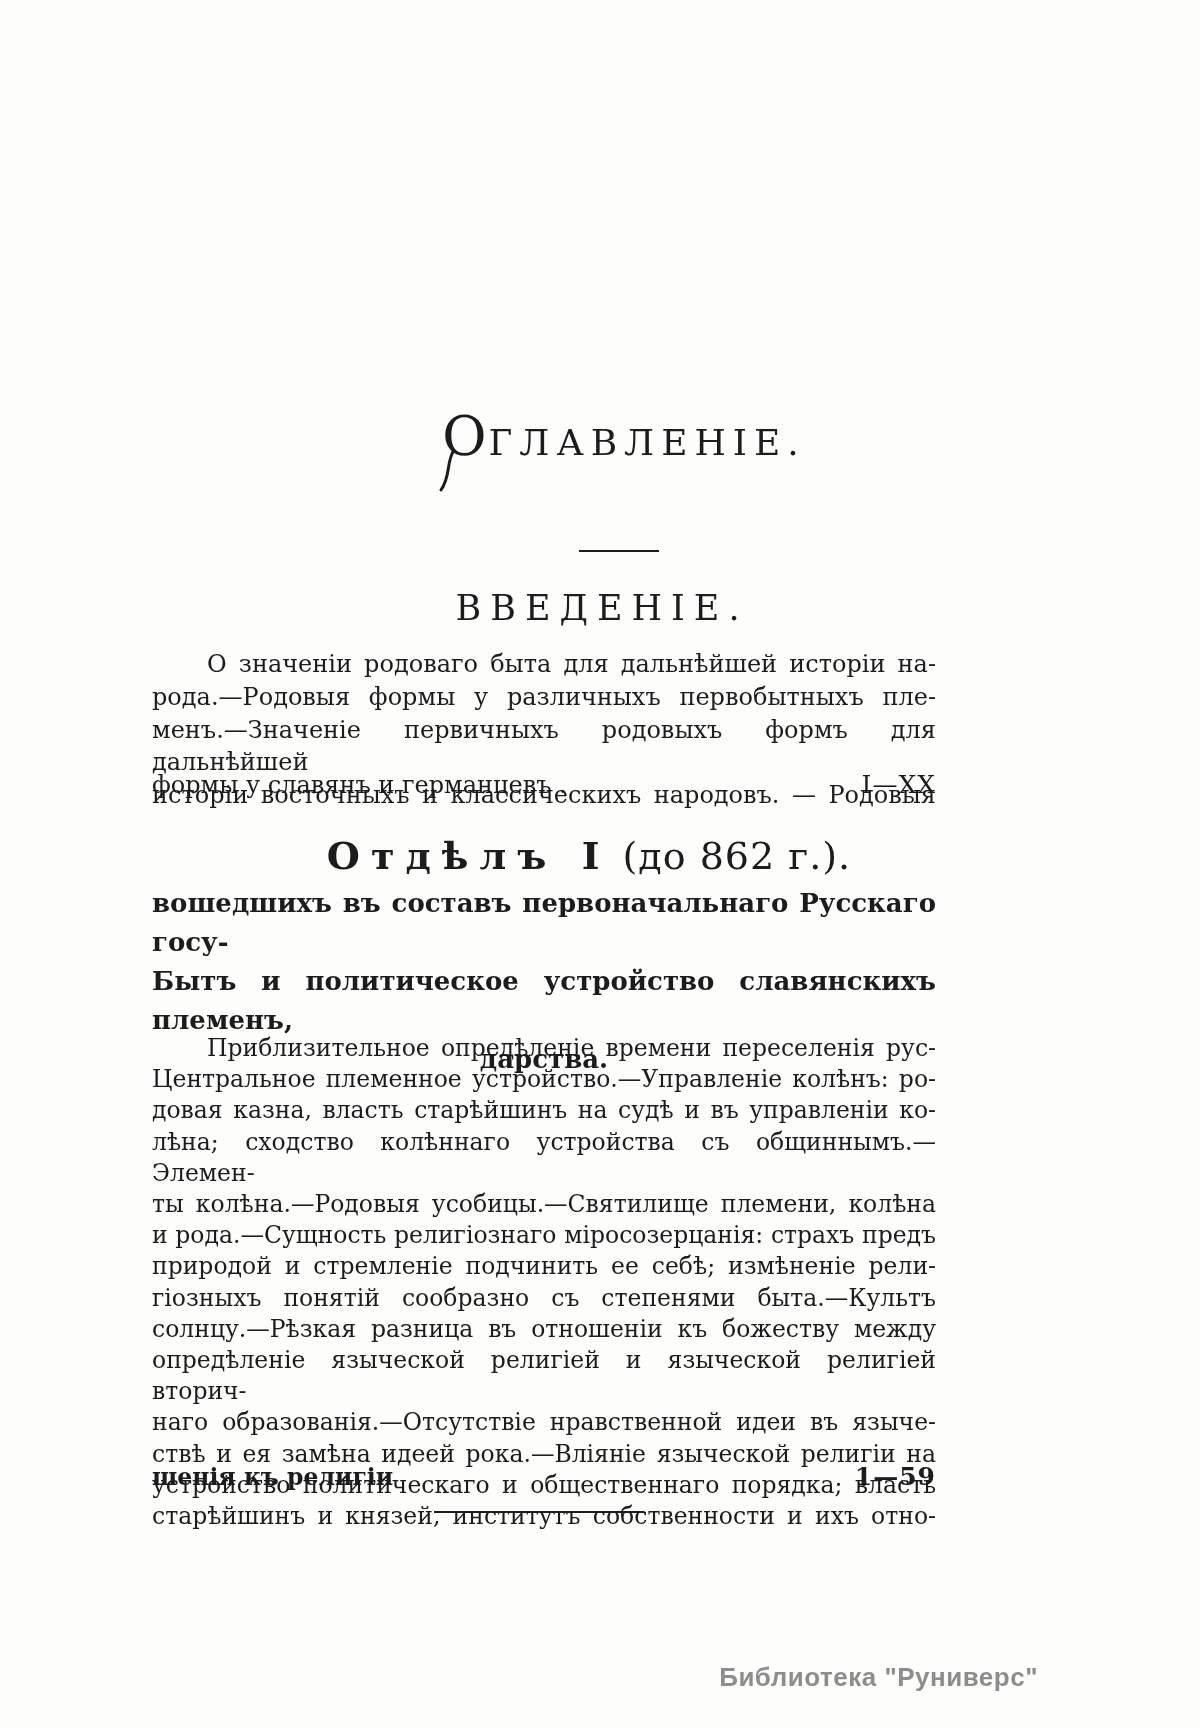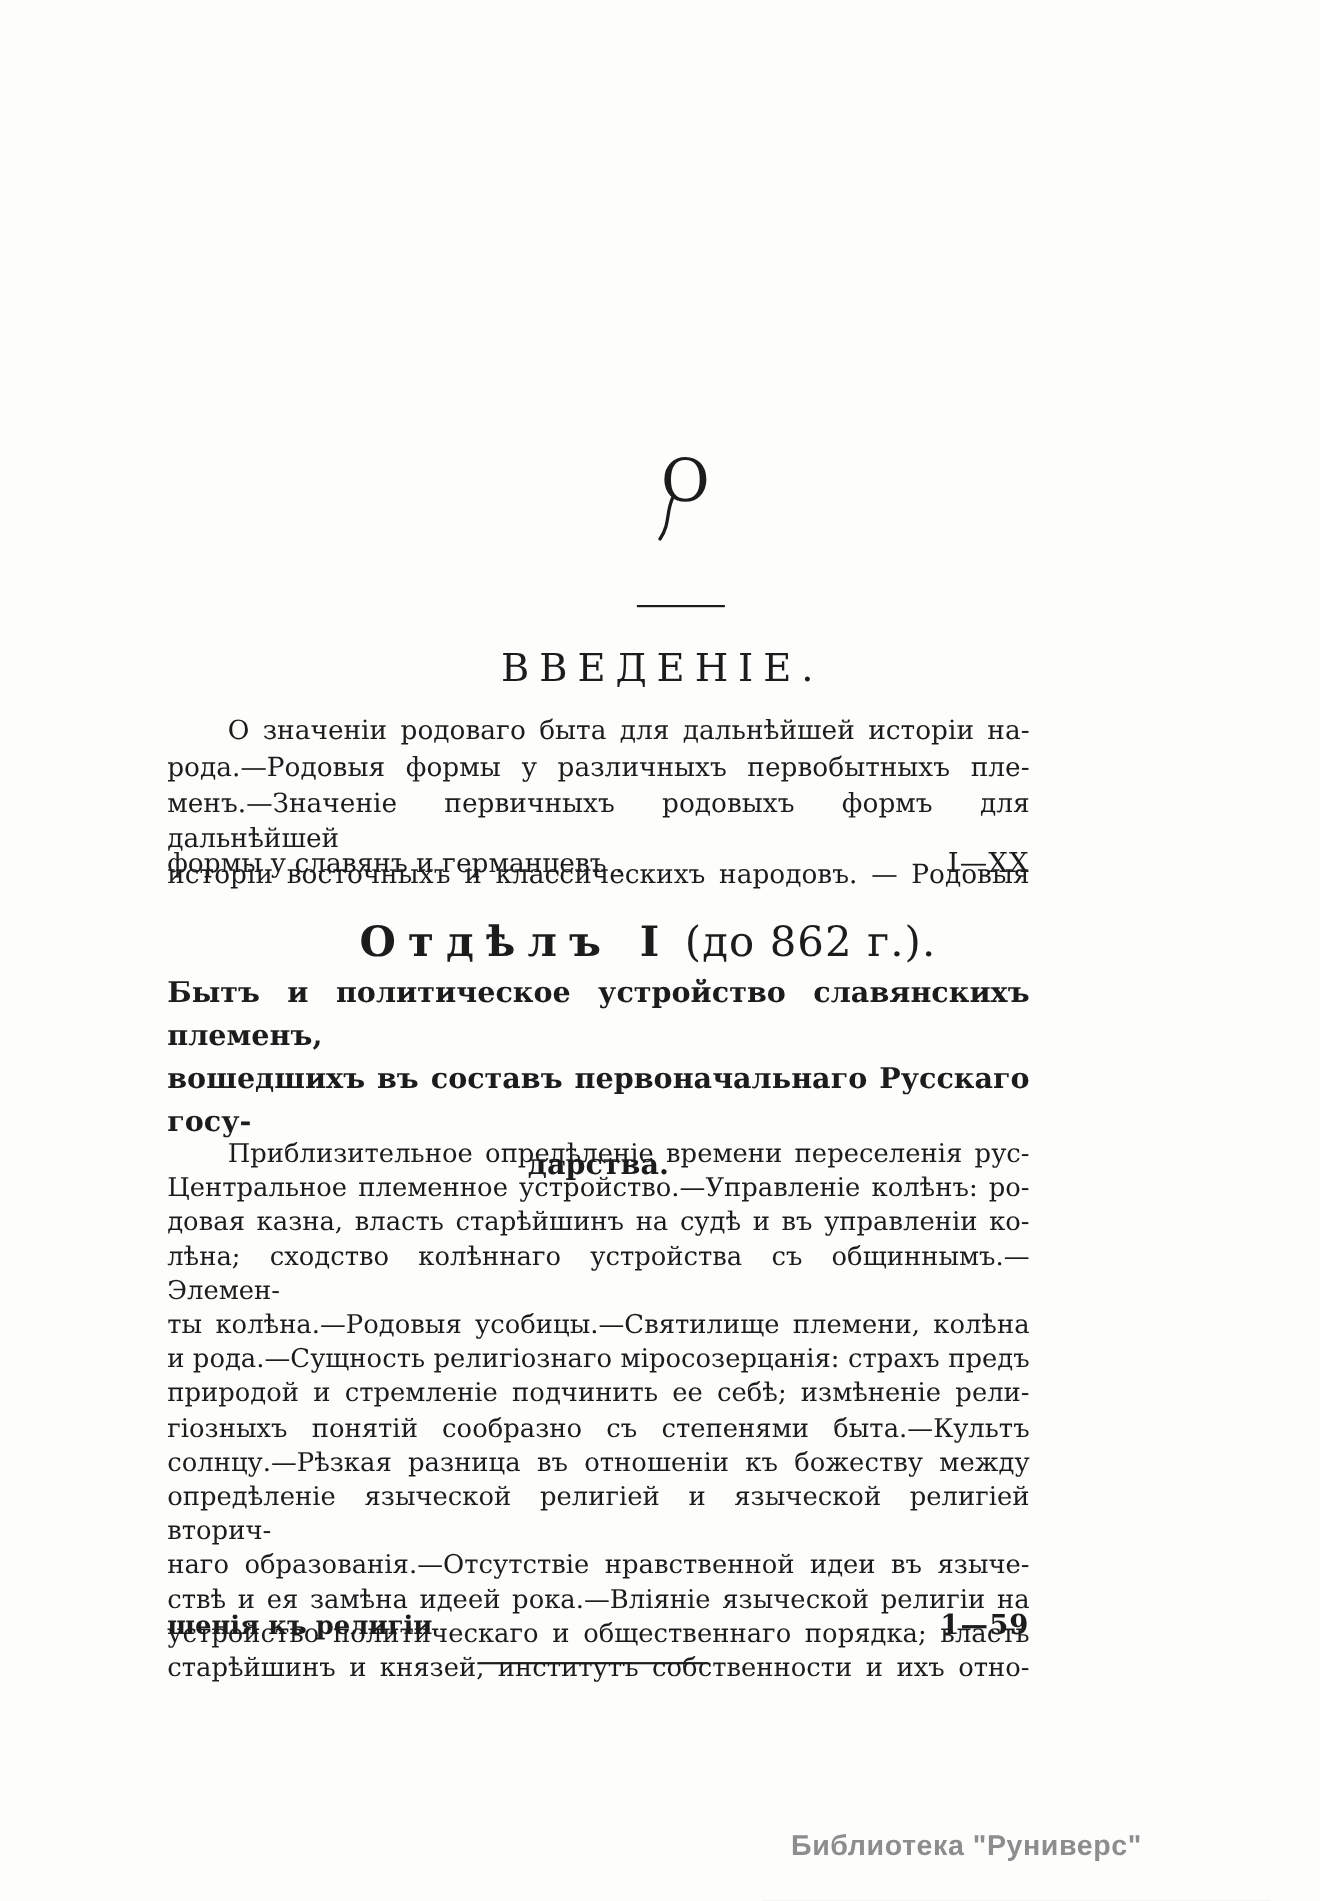--- a/index.html
+++ b/index.html
@@ -82,20 +82,21 @@
 
 <div class="page">
 
   <div class="col title-row">
     <span class="initial-wrap">
       <span class="title-initial">О</span>
       <svg class="initial-tail" width="22" height="42" viewBox="0 0 22 42">
         <path d="M16 0 C 8 12, 13 26, 3 40" fill="none" stroke="#1c1c1c" stroke-width="3" stroke-linecap="round"></path>
       </svg>
     </span>
+    <span class="title-rest">ГЛАВЛЕНІЕ.</span>
   </div>
 
   <div class="rule-1"></div>
 
   <div class="col intro-heading">ВВЕДЕНІЕ.</div>
 
   <div class="col intro-lines">
       <div class="tline">О значеніи родоваго быта для дальнѣйшей исторіи на-</div>
       <div class="tline">рода.—Родовыя формы у различныхъ первобытныхъ пле-</div>
       <div class="tline">менъ.—Значеніе первичныхъ родовыхъ формъ для дальнѣйшей</div>
@@ -106,22 +107,22 @@
     <span>формы у славянъ и германцевъ .</span>
     <span class="pages-ref">I—XX</span>
   </div>
 
   <div class="col section-heading">
     <span class="otdel-name">Отдѣлъ I</span>
     <span class="otdel-date">(до 862 г.).</span>
   </div>
 
   <div class="col subheading-lines">
+      <div class="tline">вошедшихъ въ составъ первоначальнаго Русскаго госу-</div>
       <div class="tline">Бытъ и политическое устройство славянскихъ племенъ,</div>
-      <div class="tline">вошедшихъ въ составъ первоначальнаго Русскаго госу-</div>
       <div class="tline">дарства.</div>
     </div>
 
   <div class="col summary-lines">
       <div class="tline">Приблизительное опредѣленіе времени переселенія рус-</div>
       <div class="tline">Центральное племенное устройство.—Управленіе колѣнъ: ро-</div>
       <div class="tline">довая казна, власть старѣйшинъ на судѣ и въ управленіи ко-</div>
       <div class="tline">лѣна; сходство колѣннаго устройства съ общиннымъ.—Элемен-</div>
       <div class="tline">ты колѣна.—Родовыя усобицы.—Святилище племени, колѣна</div>
       <div class="tline">и рода.—Сущность религіознаго міросозерцанія: страхъ предъ</div>

